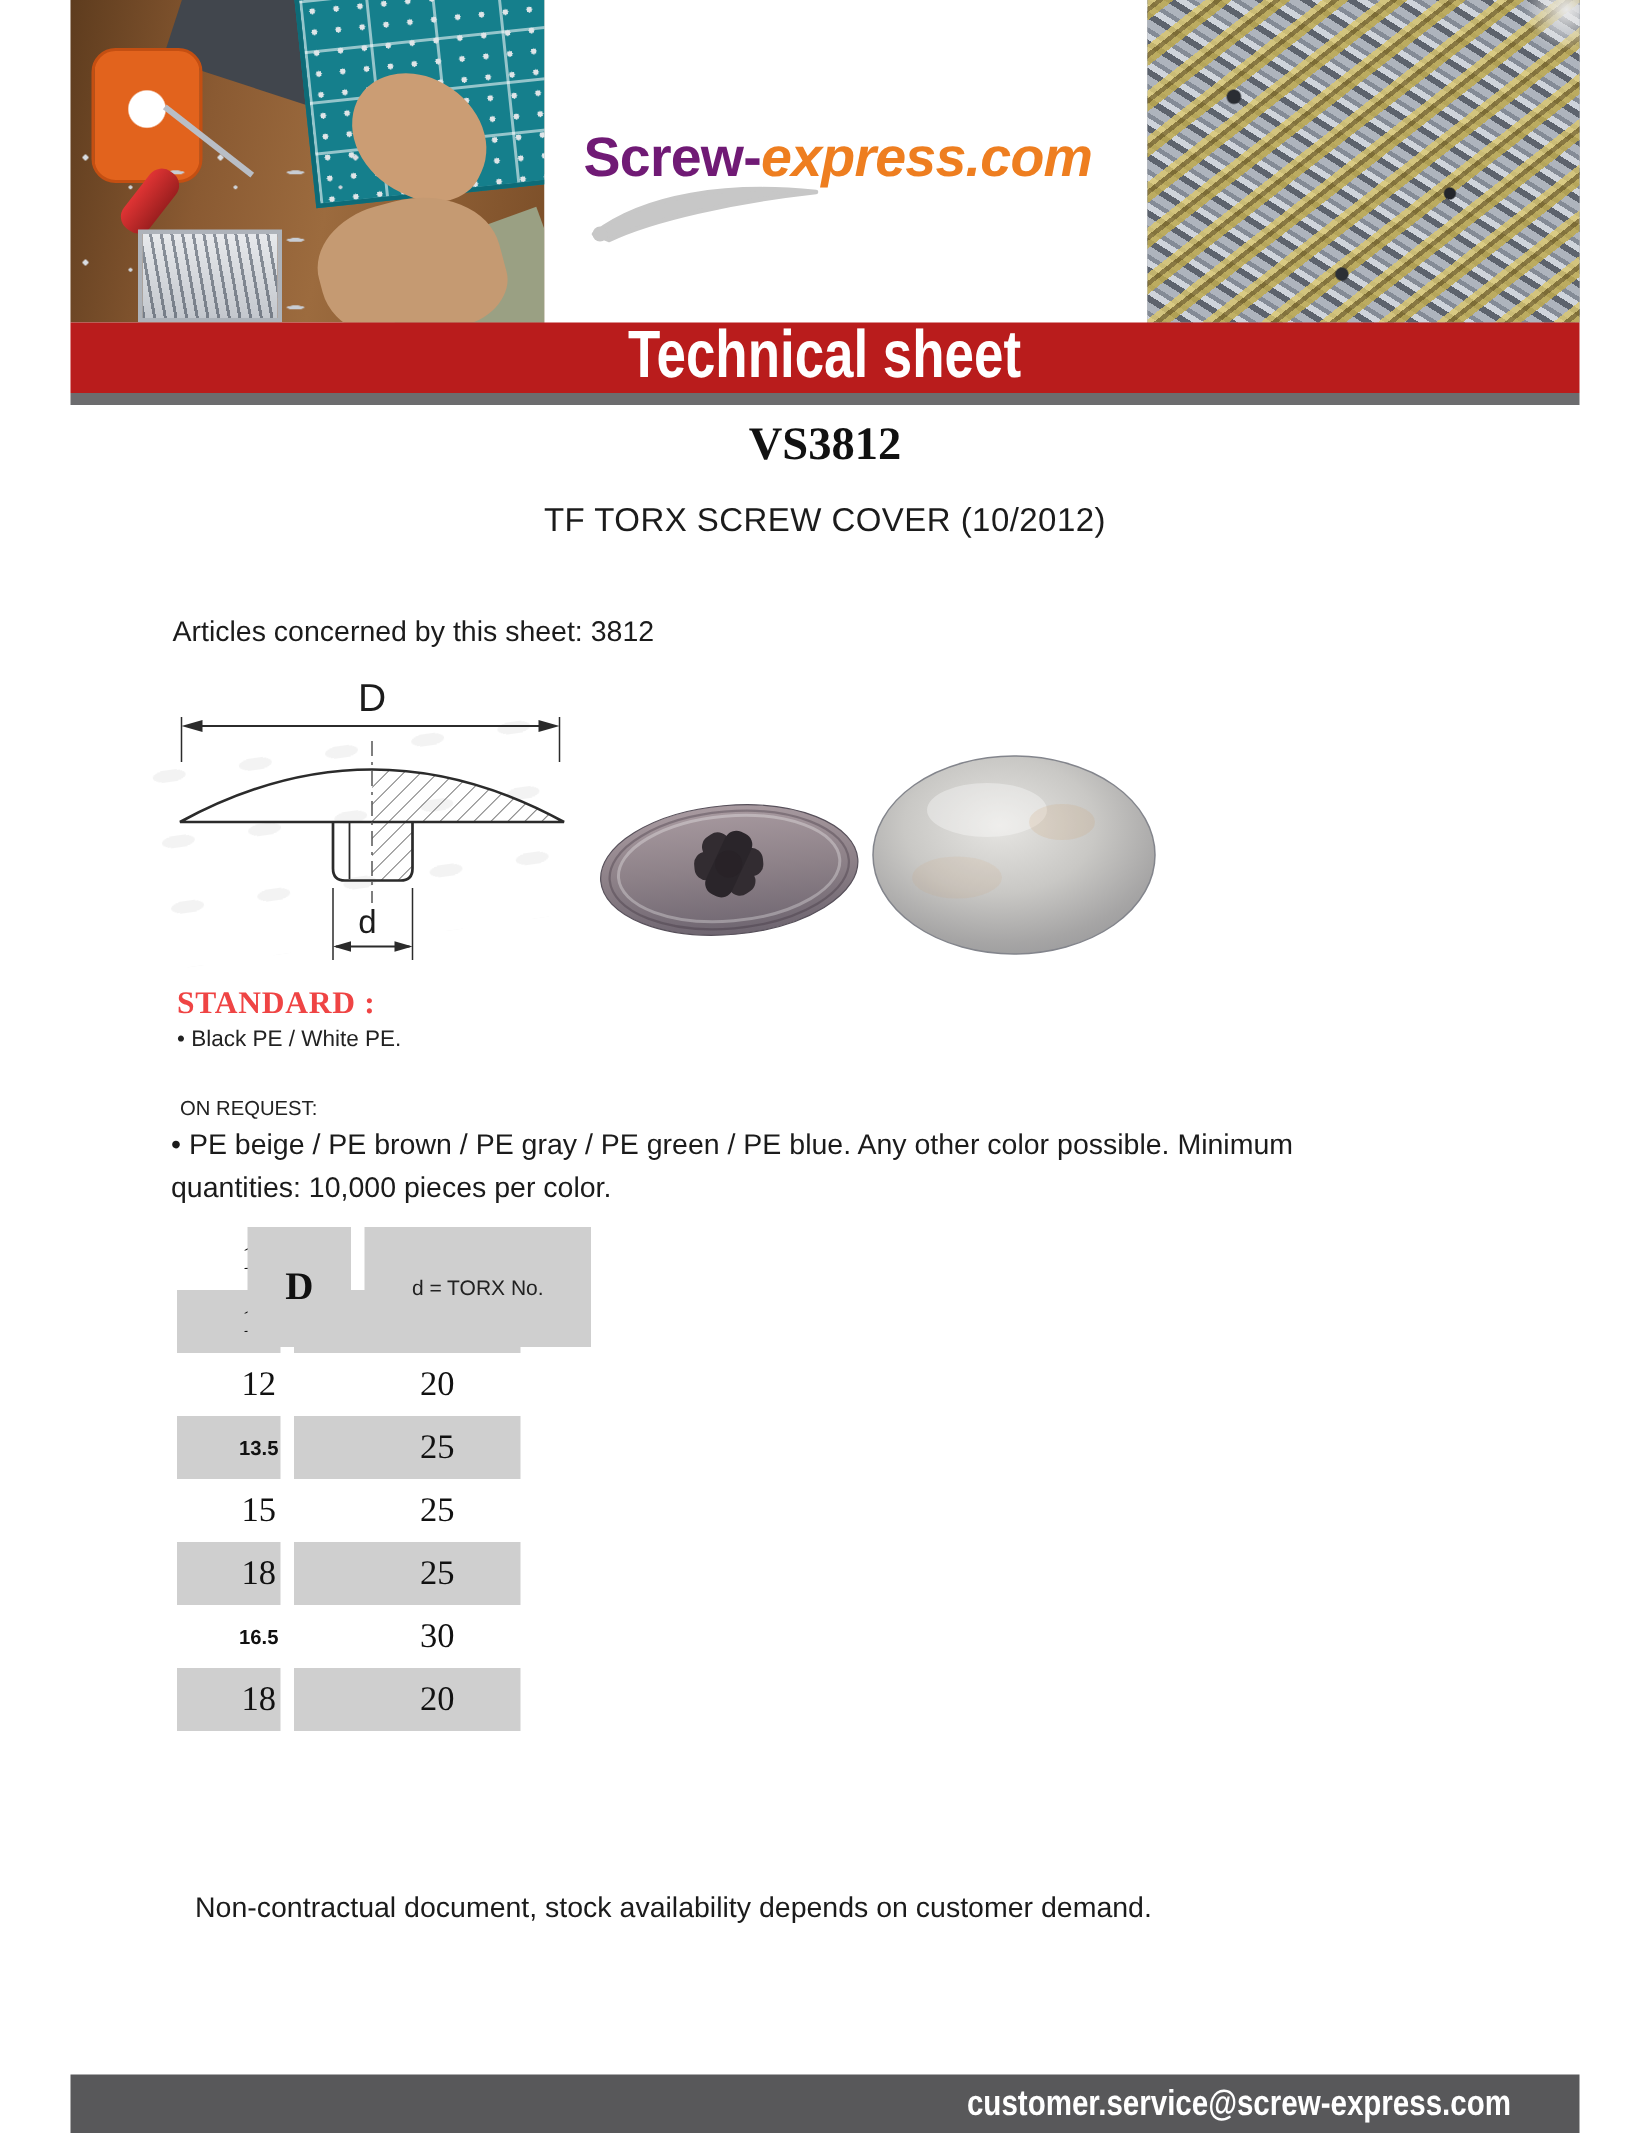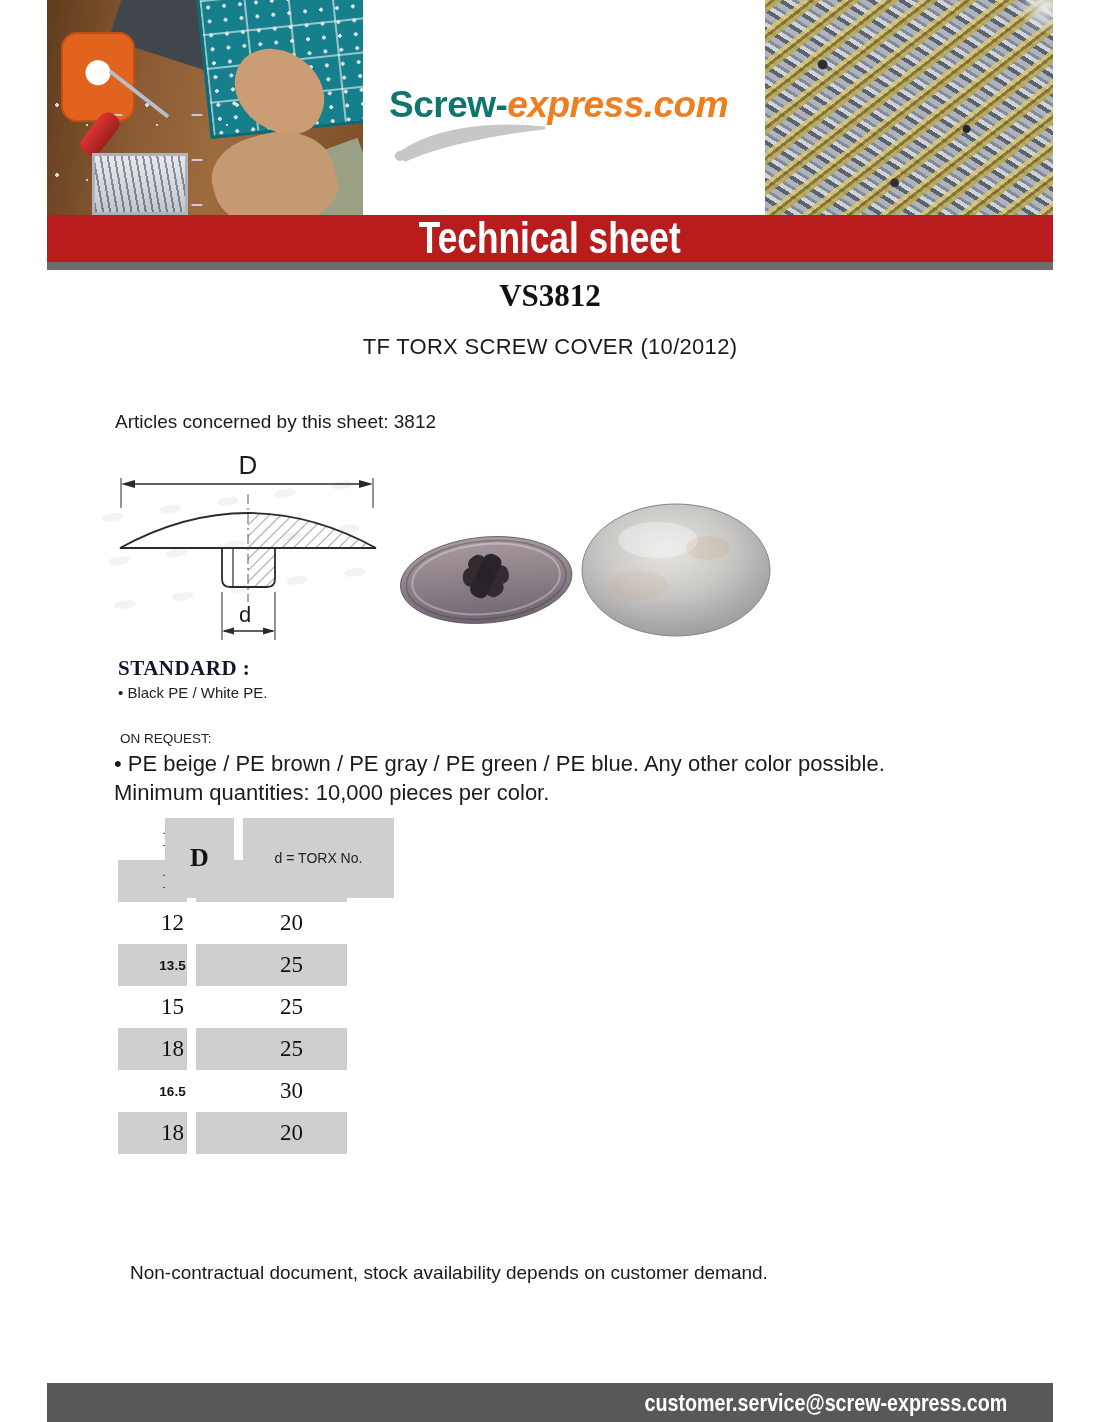--- a/index.html
+++ b/index.html
@@ -36,21 +36,21 @@
     border-radius:40% 50% 30% 50%; transform:rotate(-15deg); }
   .sleeve { position:absolute; right:-12px; bottom:-22px; width:115px; height:82px; background:#9aa083; transform:rotate(-20deg); }
   .tray { position:absolute; left:45px; bottom:0; width:96px; height:62px;
     background:linear-gradient(#e7e9ec,#c3c7cd),
       repeating-linear-gradient(80deg, #9aa0a8 0 2px, transparent 2px 7px);
     background-blend-mode:multiply; border:3px solid #aeb3ba; }
 
   .logo-area { position:relative; width:402px; background:#ffffff; }
   .logo-text { position:absolute; left:26px; top:84px; white-space:nowrap;
     font-size:37px; font-weight:bold; letter-spacing:-0.5px; }
-  .logo-part1 { color:#0f766e;margin-top:32px; }
+  .logo-part1 { color:#701a75;margin-top:32px; }
   .logo-part2 { color:#ee7e20; font-style:italic; }
   .logo-swoosh { position:absolute; left:27px; top:120px; }
 
   .photo-right { width:288px; background-color:#767c86;
     background-image:
       radial-gradient(circle 40px at 97% 3%, #e8e8e8, transparent 70%),
       radial-gradient(circle 12px at 20% 30%, #2a2d33 0 35%, transparent 45%),
       radial-gradient(circle 10px at 70% 60%, #24262b 0 35%, transparent 45%),
       radial-gradient(circle 11px at 45% 85%, #2c2f35 0 35%, transparent 45%),
       repeating-linear-gradient(-38deg, rgba(190,170,80,.85) 0 4px, rgba(130,110,45,.85) 4px 7px, rgba(220,200,110,.8) 7px 11px, rgba(90,80,35,0) 11px 24px),
@@ -73,24 +73,24 @@
   
   .watermark { position:absolute; left:90px; top:478px; width:300px; height:150px; opacity:0.14;
     transform:rotate(-8deg);
     background-image:radial-gradient(ellipse 18px 7px at center, rgba(90,90,90,.5) 60%, transparent 62%);
     background-size:58px 44px; }
   .drawing-svg { position:absolute; left:85px; top:450px; }
   .photos-svg { position:absolute; left:398px; top:500px; }
 
   
   .standard-heading { position:absolute; left:118px; top:656px; font-family:"Liberation Serif", serif;
-    font-weight:600; font-size:21px; letter-spacing:0.5px; color:#0f172a; }
+    font-weight:600; font-size:21px; letter-spacing:0.5px; color:#ef4444; }
   .standard-item { position:absolute; left:118px; top:684px; font-size:15px; color:#222; }
   .onrequest-heading { position:absolute; left:120px; top:731px; font-size:13.5px; color:#222; }
-  .onrequest-item { position:absolute; left:114px; top:750px; width:800px; font-size:22px;
+  .onrequest-item { position:absolute; left:114px; top:750px; width:800px; font-size:19px;
     line-height:28.5px; color:#1b1b1b; }
 
   
   .spec-table { position:absolute; left:118px; top:818px; width:229px; }
   .t-row { display:flex; height:42px; }
   .t-row.header { height:80px; }
   .cell { display:flex; align-items:center; justify-content:center; }
   .c1 { width:69px; }
   .gap { width:9px; }
   .c2 { width:151px; }

